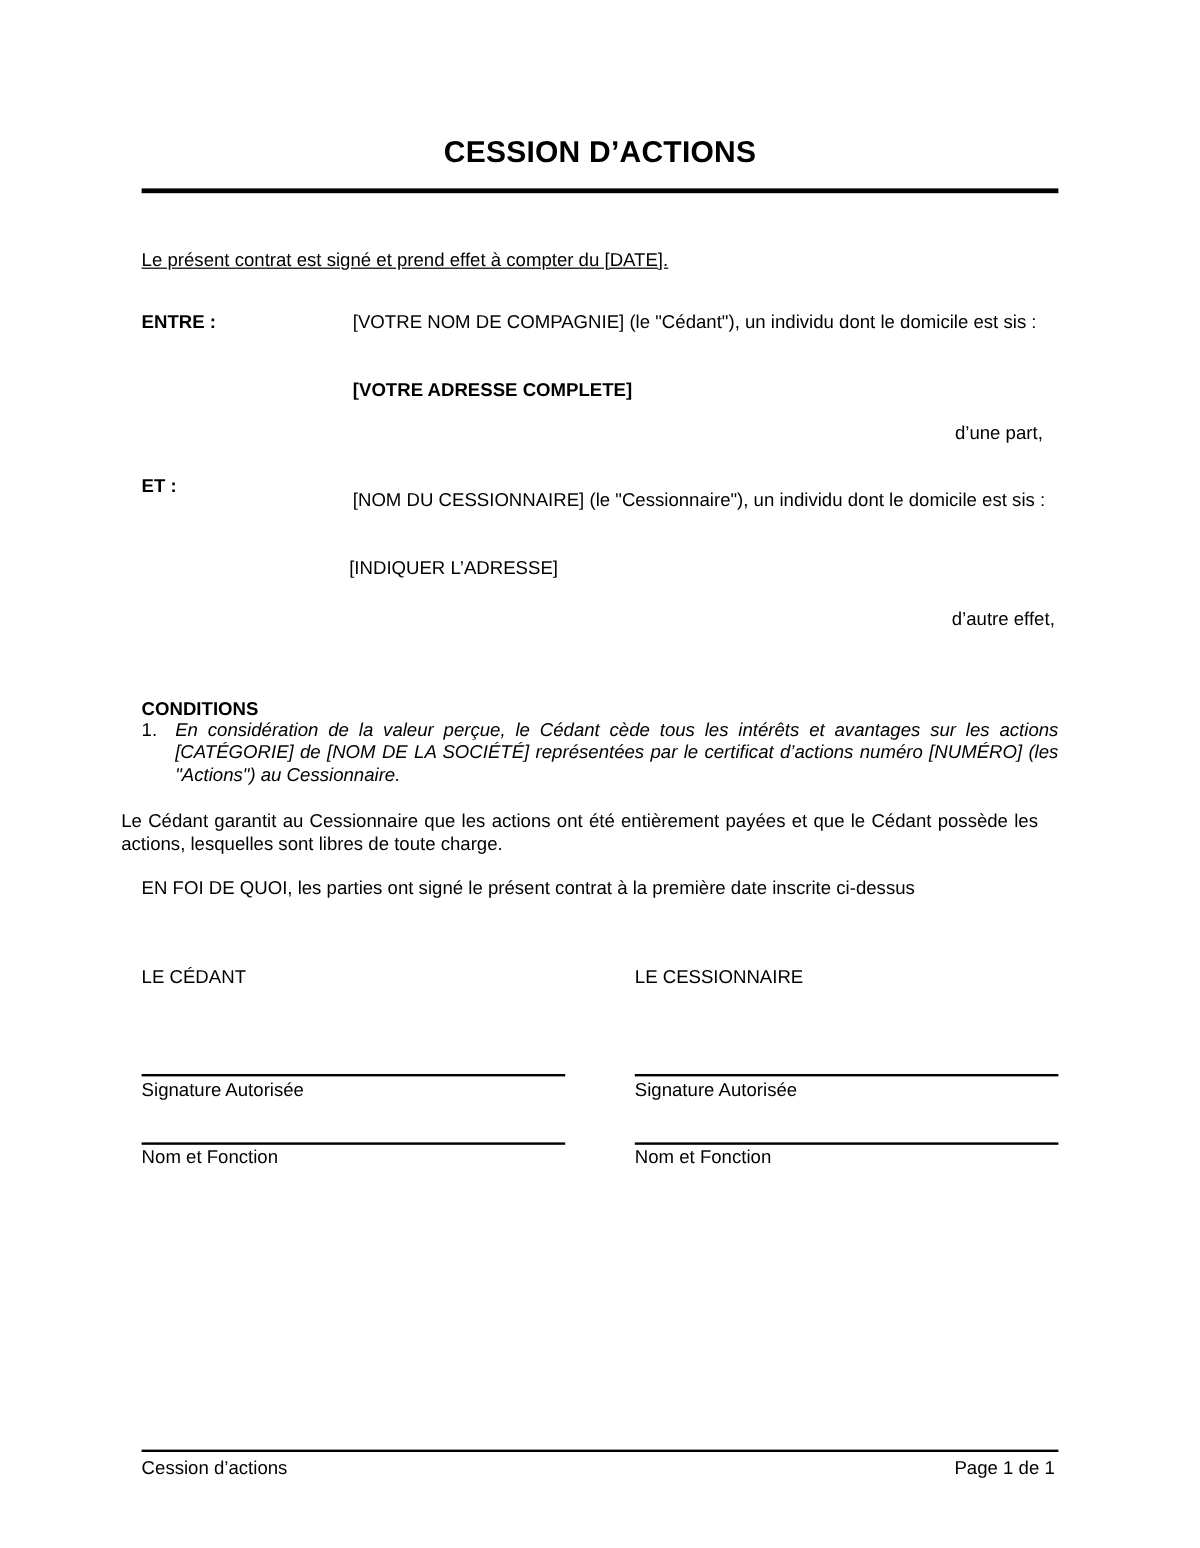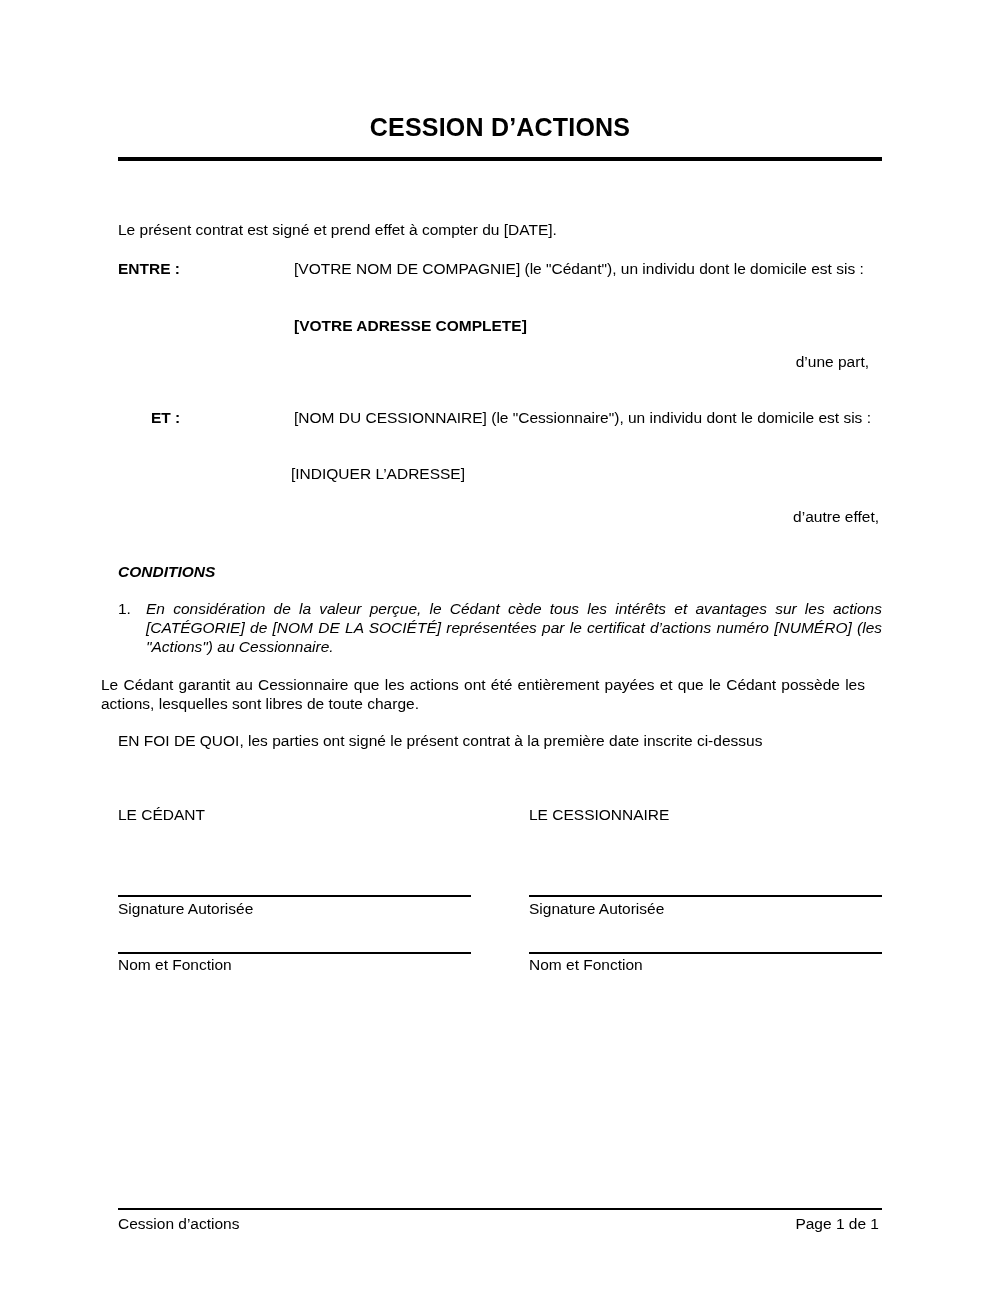--- a/index.html
+++ b/index.html
@@ -26,37 +26,37 @@
     .footer-rule { left: 118px; width: 764px; top: 1208px; height: 2px; background: #000; }
   </style>
 </head>
 <body>
 
 <div>
 
   <div class="abs title">CESSION D’ACTIONS</div>
   <div class="abs title-rule"></div>
 
-  <div class="abs txt" style="left:118px; top:220px;">Le présent contrat est signé et prend effet à compter du [DATE].</div>
+  <div class="abs txt" style="left:118px; top:208px;text-decoration:underline;">Le présent contrat est signé et prend effet à compter du [DATE].</div>
 
   <div class="abs txt label" style="left:118px; top:259px;">ENTRE :</div>
   <div class="abs para" style="top:259px;">
     <b>[VOTRE NOM DE COMPAGNIE]</b><span> (le "Cédant"), un individu dont le domicile est sis :</span>
   </div>
   <div class="abs txt" style="left:294px; top:316px;font-weight:bold;">[VOTRE ADRESSE COMPLETE]</div>
   <div class="abs txt right" style="left:600px; width:269px; top:352px;">d’une part,</div>
 
-  <div class="abs txt label" style="left:118px; top:408px;margin-left:33px;">ET :</div>
+  <div class="abs txt label" style="left:118px; top:396px;">ET :</div>
   <div class="abs para" style="top:408px;">
     <b>[NOM DU CESSIONNAIRE]</b><span> (le "Cessionnaire"), un individu dont le domicile est sis :</span>
   </div>
   <div class="abs txt" style="left:291px; top:464px;">[INDIQUER L’ADRESSE]</div>
   <div class="abs txt right" style="left:600px; width:279px; top:507px;">d’autre effet,</div>
 
-  <div class="abs txt label" style="left:118px; top:562px;font-style:italic;">CONDITIONS</div>
+  <div class="abs txt label" style="left:118px; top:582px;">CONDITIONS</div>
   <div class="abs cond-item" style="top:599px; height:57px;">
     <span class="num">1.</span>
     <span class="body">En considération de la valeur perçue, le Cédant cède tous les intérêts et avantages sur les actions [CATÉGORIE] de [NOM DE LA SOCIÉTÉ] représentées par le certificat d’actions numéro [NUMÉRO] (les "Actions") au Cessionnaire.</span>
   </div>
   <div class="abs block" style="top:675px;">Le Cédant garantit au Cessionnaire que les actions ont été entièrement payées et que le Cédant possède les actions, lesquelles sont libres de toute charge.</div>
   <div class="abs txt" style="left:118px; top:731px;">EN FOI DE QUOI, les parties ont signé le présent contrat à la première date inscrite ci-dessus</div>
 
   <div class="abs txt" style="left:118px; top:805px;text-align:center;">LE CÉDANT</div>
   <div class="abs sig-line" style="left:118px; width:353px; top:895px;"></div>
   <div class="abs txt" style="left:118px; top:899px;">Signature Autorisée</div>

